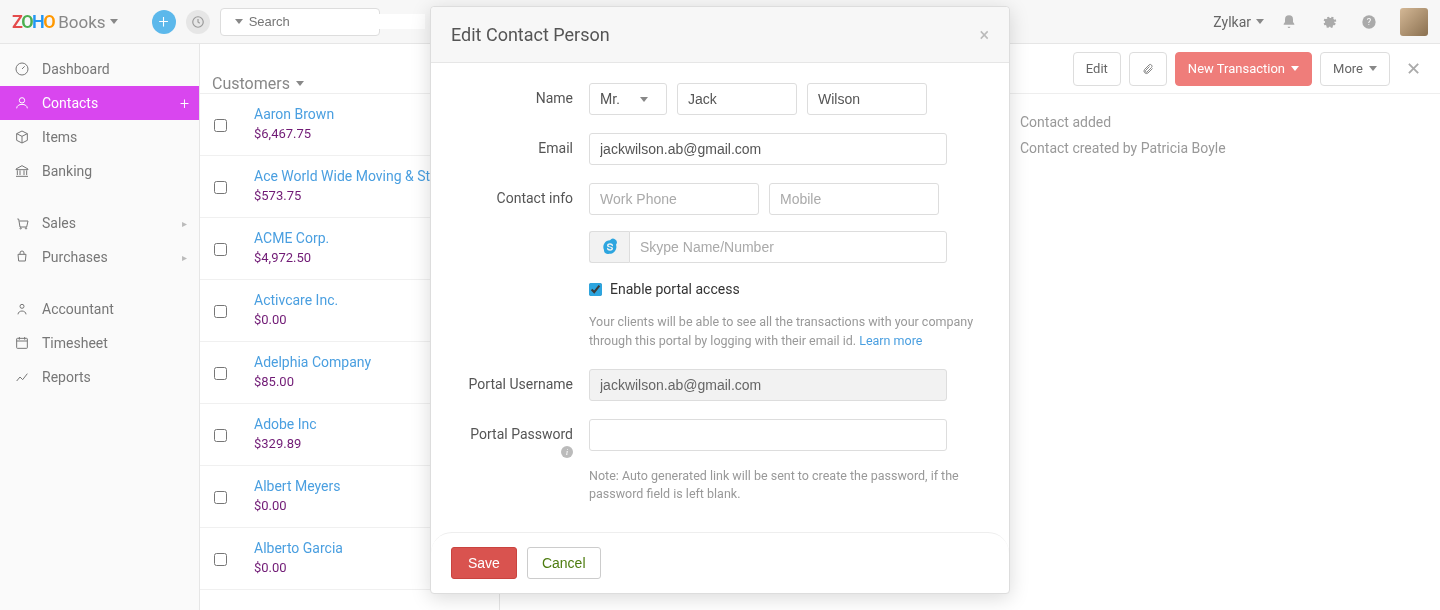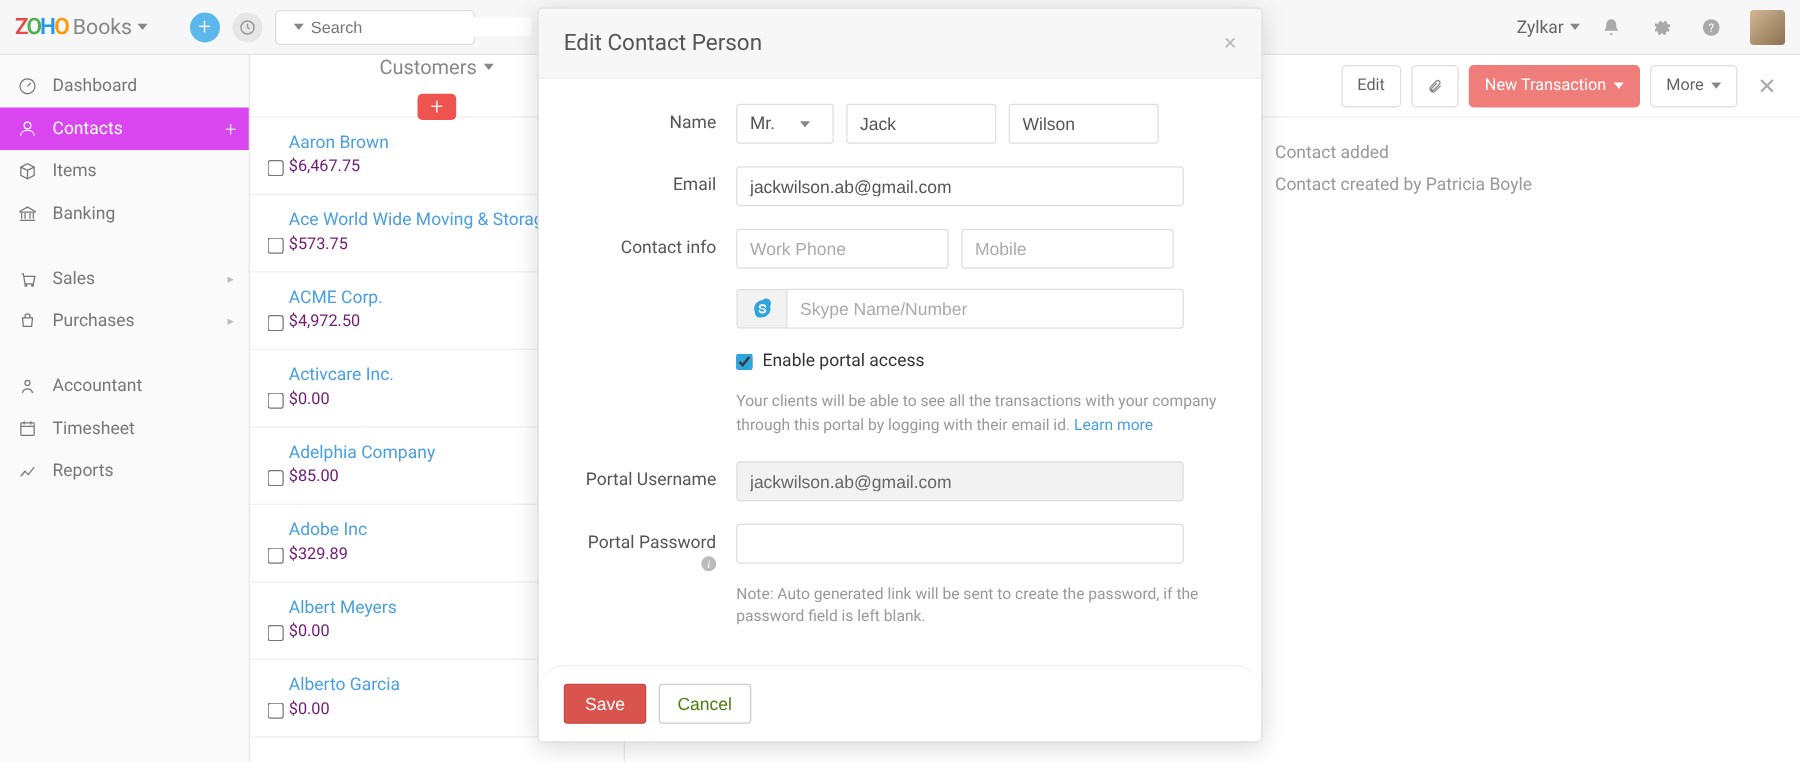--- a/index.html
+++ b/index.html
@@ -148,24 +148,23 @@
 .list-col {
   width: 300px;
   border-right: 1px solid #e6e6e6;
   display: flex;
   flex-direction: column;
 }
 .list-header {
   height: 50px;
   border-bottom: 1px solid #eee;
   display: flex;
-  align-items: center;
+  align-items: flex-end;
   padding: 0 12px;
   gap: 6px;
-  flex-direction: column;
 }
 .list-title {
   color: #888;
   font-size: 16px;
   display: flex;
   align-items: center;
   gap: 6px;
   cursor: pointer;
 }
 .list-header-spacer { flex: 1; }
@@ -179,22 +178,22 @@
   align-items: center;
   font-size: 18px;
   font-weight: 300;
   cursor: pointer;
 }
 .list-body { flex: 1; overflow-y: auto; }
 .list-row {
   padding: 12px 14px 14px 14px;
   border-bottom: 1px solid #f0f0f0;
   display: flex;
-  align-items: flex-end;
-  gap: 4px;
+  align-items: center;
+  gap: 27px;
   cursor: pointer;
 }
 .list-row input[type=checkbox] { margin-top: 3px; }
 .list-row-name { color: #4a9fe0; font-size: 14px; }
 .list-row-amount { color: #701a75; font-size: 13px; margin-top: 4px; }
 
 
 .detail-col { flex: 1; padding: 0; position: relative; }
 .detail-header {
   height: 50px;

